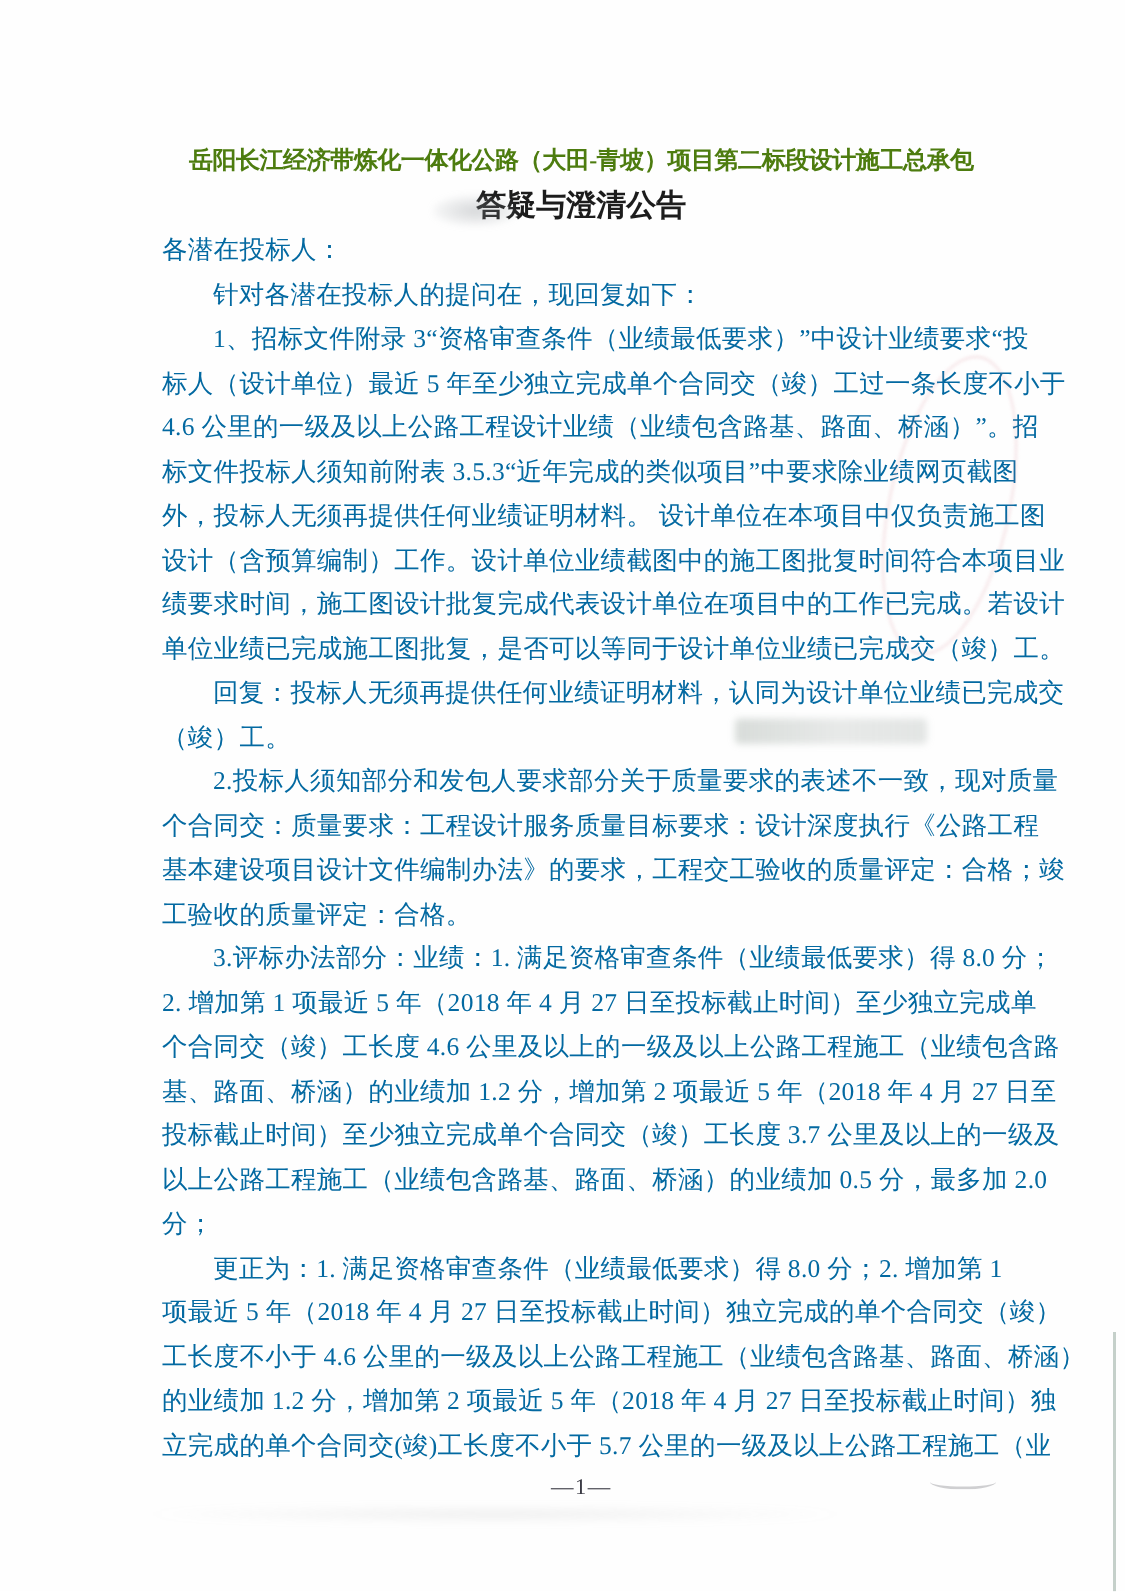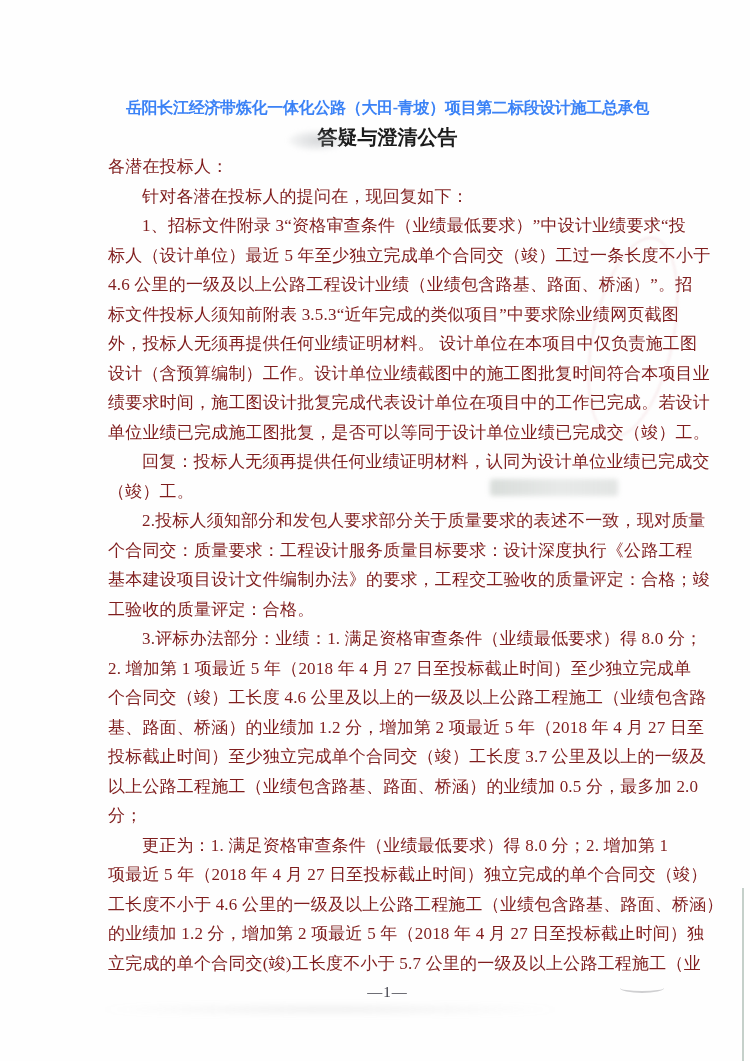--- a/index.html
+++ b/index.html
@@ -15,39 +15,39 @@
     position:absolute;
     left:108px;top:93px;width:559px;
   }
   .title1{
     font-weight:bold;
     text-align:center;
     font-size:16px;
     letter-spacing:-0.3px;
     line-height:29.5px;
     height:29.5px;
-    color:#3b82f6;
+    color:#4d7c0f;
     white-space:nowrap;
   }
   .title2{
     font-weight:bold;
     text-align:center;
     font-size:20px;
     line-height:29.5px;
     height:29.5px;
     color:#1c1c1c;
     position:relative;
   }
   .line{
     font-size:17px;
     line-height:29.5px;
     height:29.5px;
     letter-spacing:0.2px;
     white-space:nowrap;
-    color:#7f1d1d;
+    color:#0369a1;
   }
   .line.indent{padding-left:34px;}
   .footer{
     text-align:center;
     font-size:15px;
     line-height:29.5px;
     height:29.5px;
     color:#3a3a44;
     letter-spacing:1px;
   }

